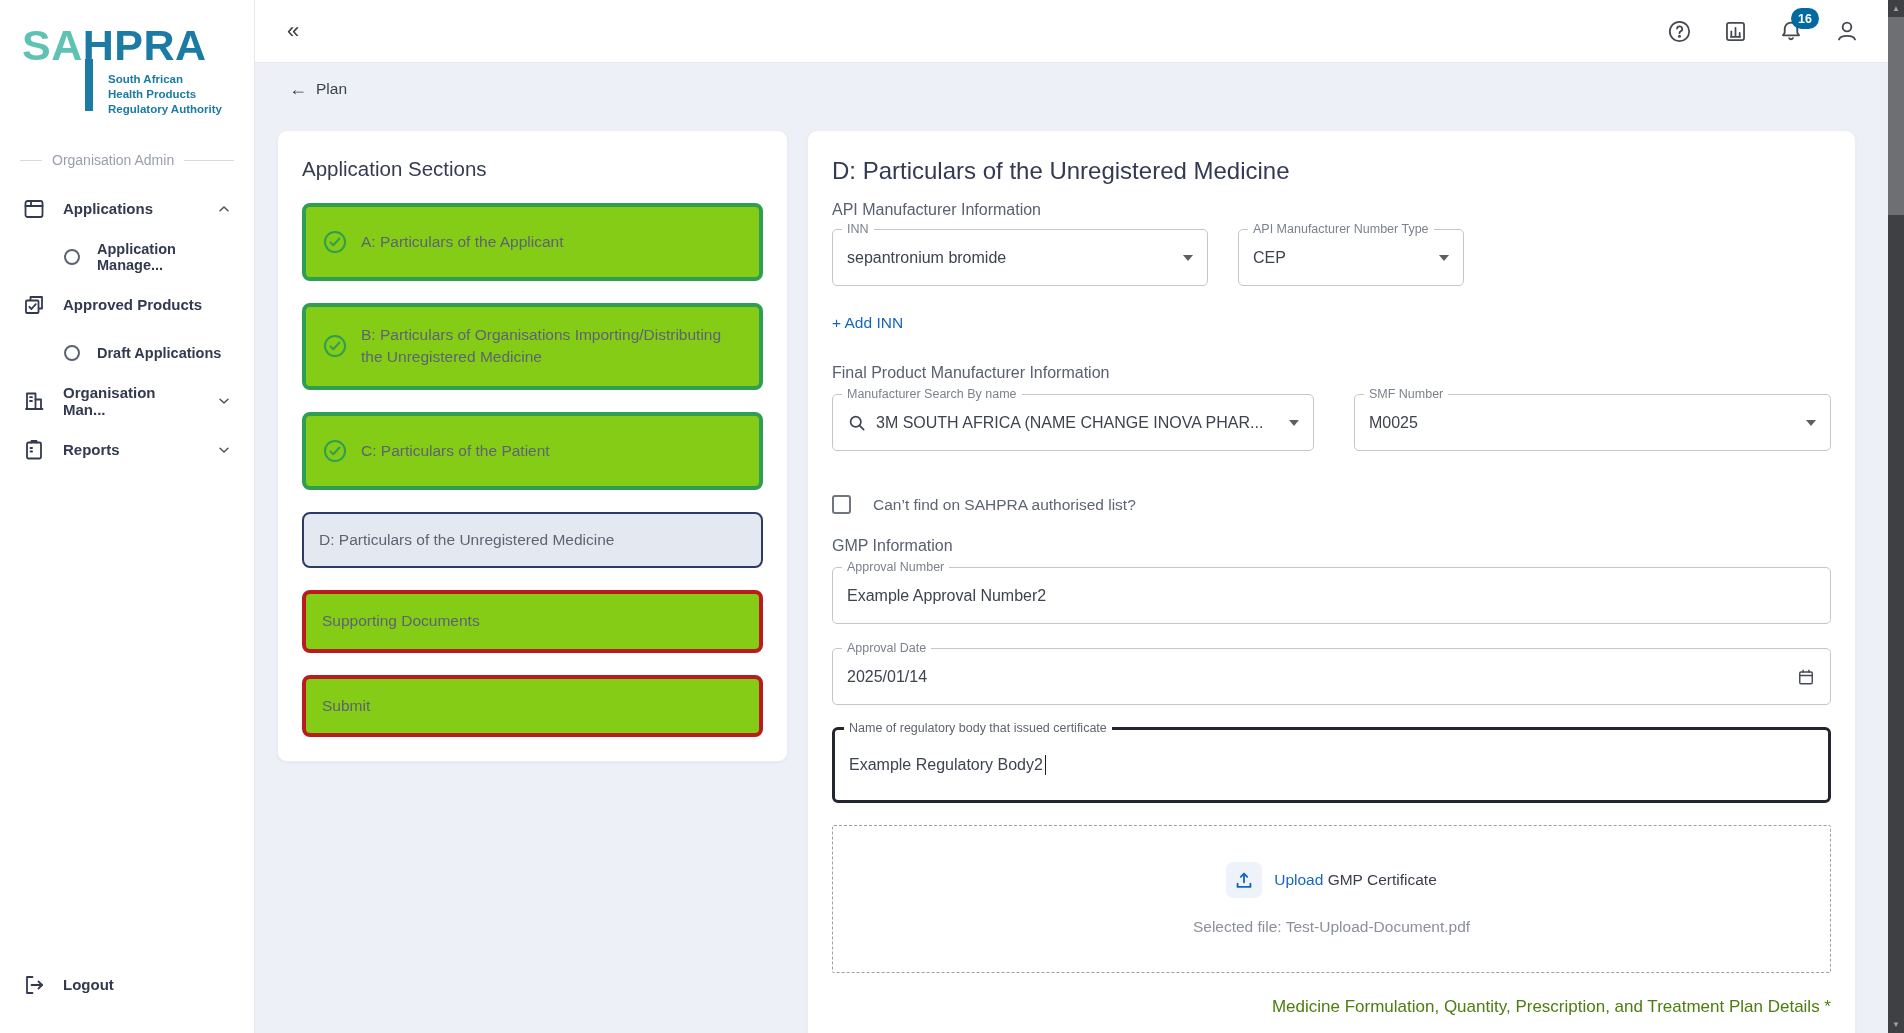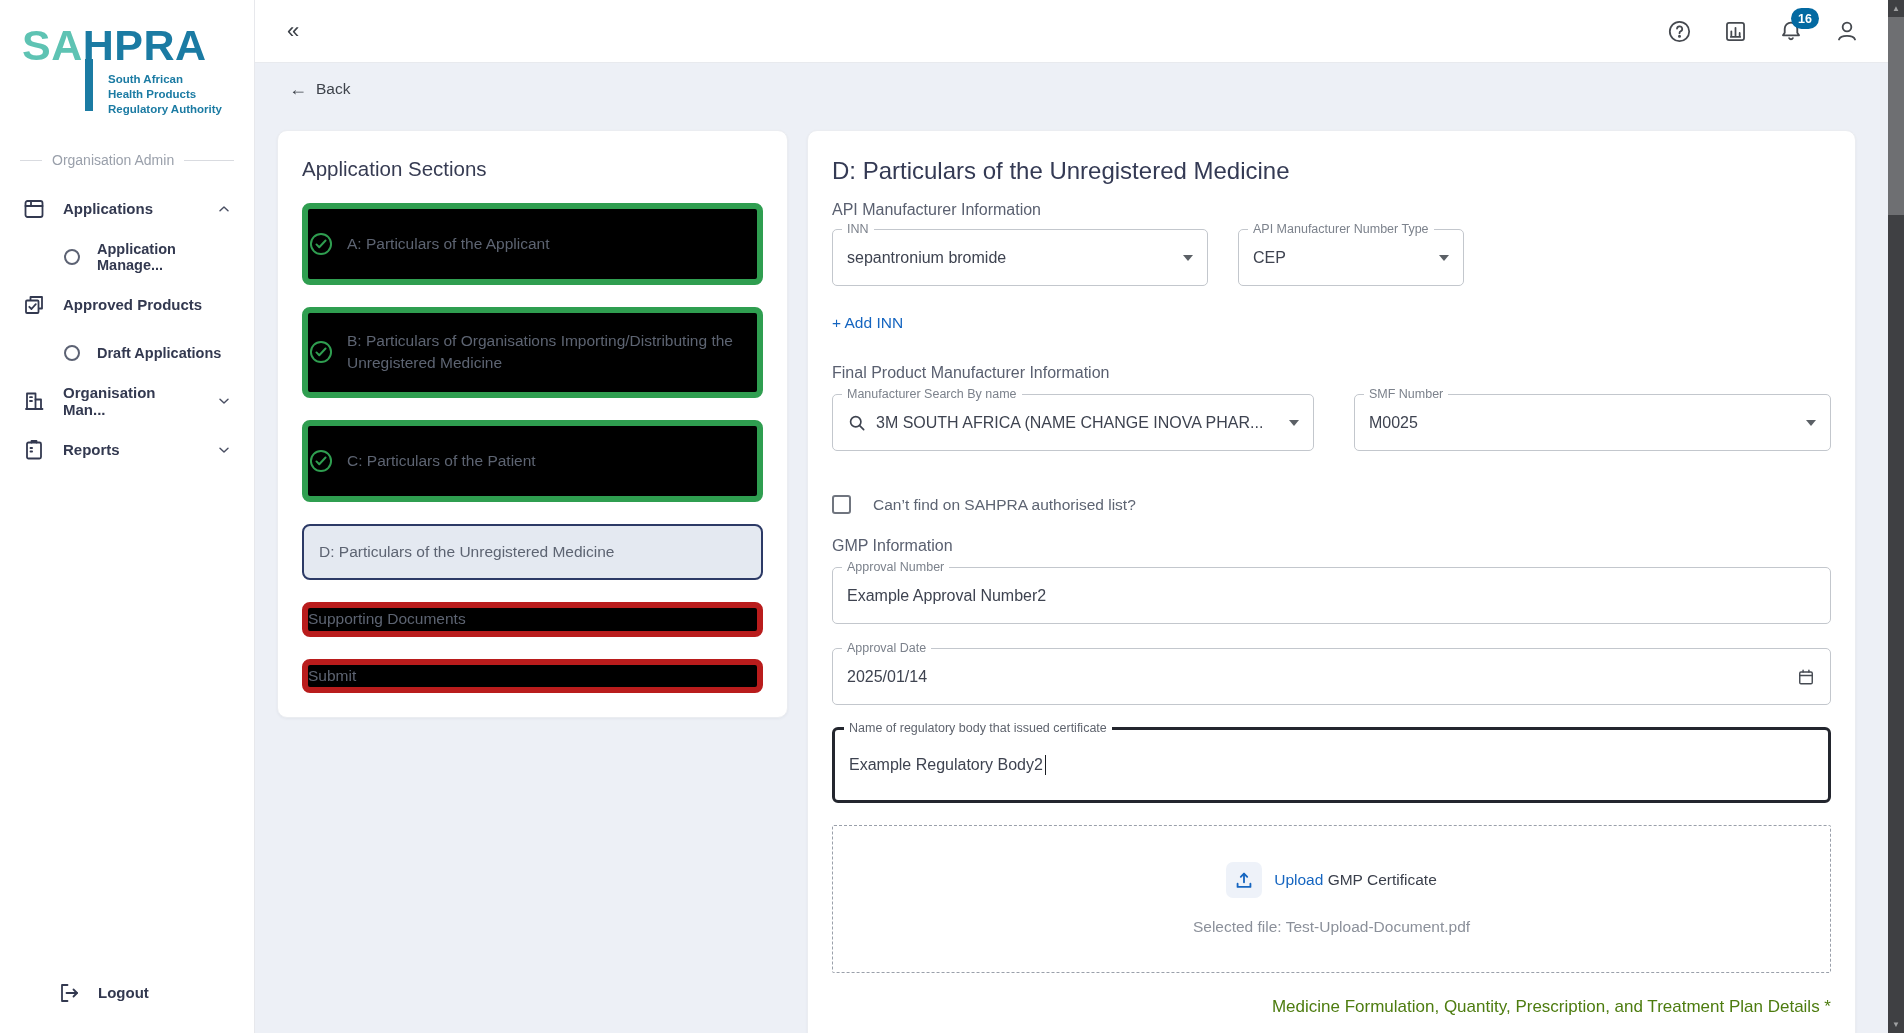--- a/index.html
+++ b/index.html
@@ -30,21 +30,21 @@
   }
   .role { display: flex; align-items: center; gap: 10px; margin: 32px 20px 0 20px; color: #9aa0ab; font-size: 14px; white-space: nowrap; }
   .role::before { content:""; height: 1px; background: #d9dbe0; width: 22px; }
   .role::after  { content:""; height: 1px; background: #d9dbe0; flex: 1; }
 
   .menu { margin-top: 16px; }
   .mi { display: flex; align-items: center; gap: 17px; height: 49px; padding: 0 22px; color: #333950; font-size: 15px; font-weight: 600; cursor: pointer; }
   .mi .chev { margin-left: auto; color: #4a4f63; }
   .mi.child { padding-left: 64px; height: 47px; font-size: 14.5px; }
   .radio { width: 16px; height: 16px; border: 2px solid #5c6273; border-radius: 50%; flex: none; background: #fff; }
-  .logout-wrap { position: absolute; left: 0; bottom: 16px; width: 100%; padding-left: 35px; }
+  .logout-wrap { position: absolute; left: 0; bottom: 24px; width: 100%; }
 
   
   .topbar {
     position: absolute; left: 255px; top: 0; width: 1633px; height: 63px;
     background: #fff; border-bottom: 1px solid #e8eaee;
     display: flex; align-items: center; z-index: 2;
   }
   .collapse { margin-left: 32px; font-size: 22px; color: #3c4148; cursor: pointer; line-height: 1; }
   .top-icons { margin-left: auto; display: flex; align-items: center; gap: 30px; margin-right: 28px; }
   .tbtn { position: relative; width: 26px; height: 26px; display: flex; align-items: center; justify-content: center; cursor: pointer; color: #45494f; }
@@ -60,24 +60,24 @@
   .back .arr { font-size: 18px; line-height: 1; }
 
   .panel {
     position: absolute; left: 22px; top: 67px; width: 511px;
     background: #fff; border: 1px solid #ebedf1; border-radius: 10px;
     box-shadow: 0 1px 3px rgba(20,30,60,.05);
     padding: 26px 24px 24px;
   }
   .panel-title { font-size: 20.5px; color: #363b52; font-weight: 500; margin-bottom: 22px; }
   .sec-item {
-    border: 6px solid #b91c1c; border-radius: 8px; 
+    border: 4px solid #b91c1c; border-radius: 8px; padding: 16px;
     display: flex; align-items: center; gap: 13px;
     color: #5d6472; font-size: 15.5px; line-height: 1.45;
-    cursor: pointer; margin-bottom: 22px; background: #000000;
+    cursor: pointer; margin-bottom: 22px; background: #84cc16;
   }
   .sec-item:last-child { margin-bottom: 0; }
   .sec-item.done { border-color: #2f9e50; padding-top: 22px; padding-bottom: 22px; }
   .sec-item.done.tall { padding-top: 17px; padding-bottom: 17px; }
   .sec-item.active { border: 2px solid #2c3a66; background: #e4e9f1; padding: 15px; }
   .check-ic { flex: none; color: #2f9e50; }
 
   
   .form-card {
     position: absolute; left: 552px; top: 67px; width: 1049px; height: 1200px;
@@ -279,21 +279,21 @@
           </svg>
       </span>
     </div>
   </div>
 </div>
 
 <div class="content">
 
   <div class="back">
     <span class="arr">←</span>
-    <span>Back</span>
+    <span>Plan</span>
   </div>
 
   <div class="panel">
     <div class="panel-title">Application Sections</div>
 
     <div class="sec-item done">
       <span class="check-ic">
         <svg width="26" height="26" viewBox="0 0 24 24" fill="none" stroke="currentColor" stroke-width="1.8" stroke-linecap="round" stroke-linejoin="round">
             <circle cx="12" cy="12" r="9.3"></circle>
             <path d="M7.8 12.4l2.6 2.6 5.8-6.2"></path>

